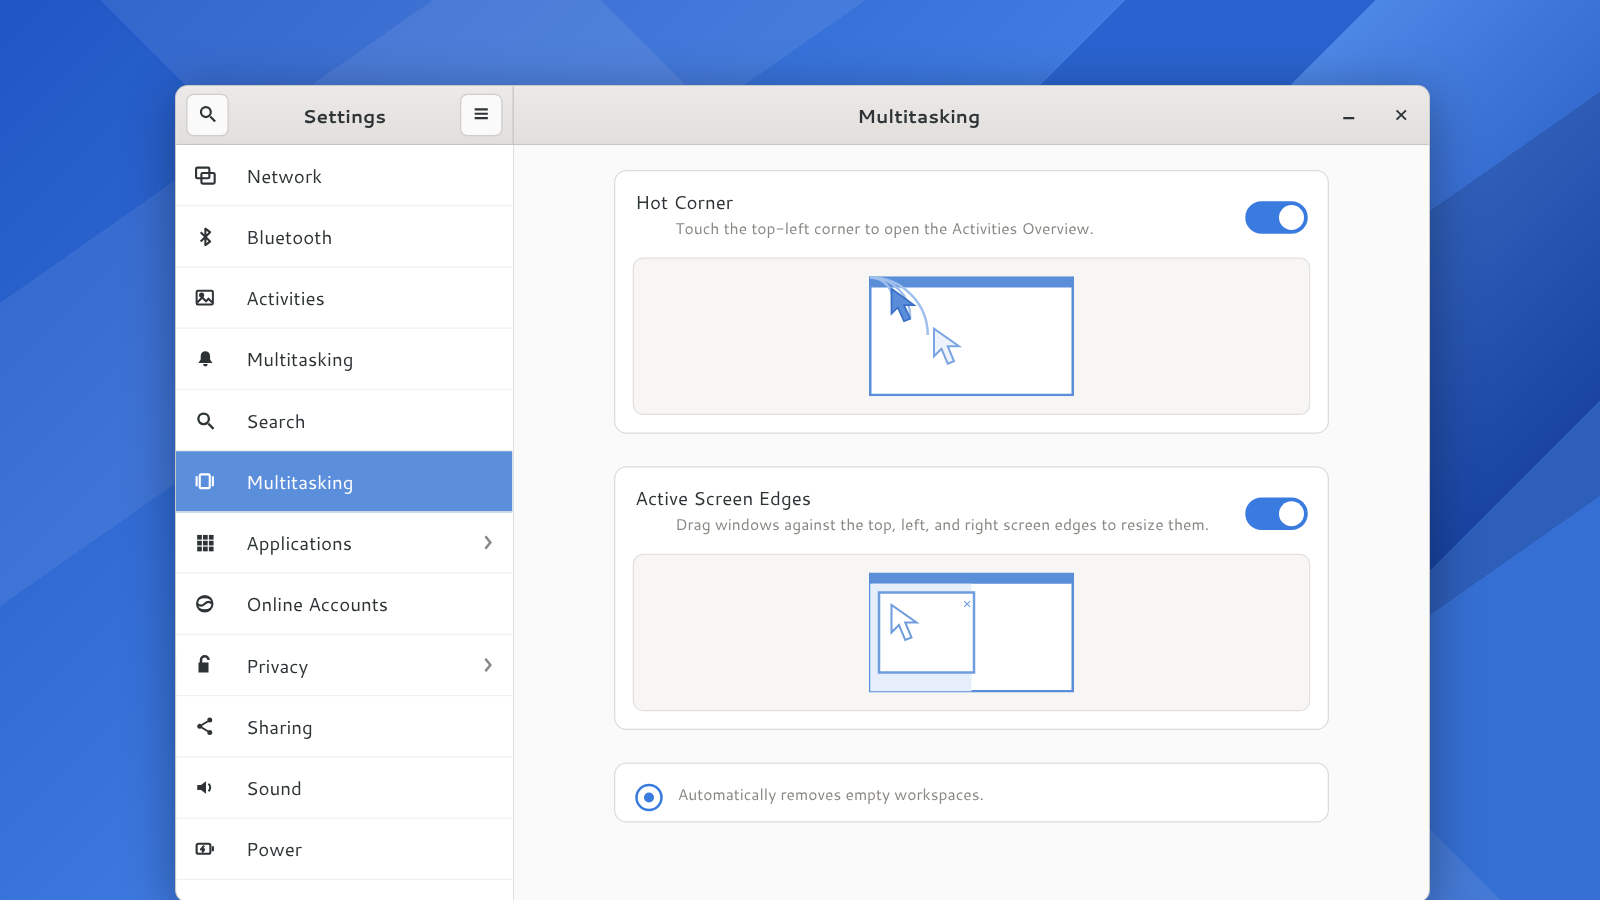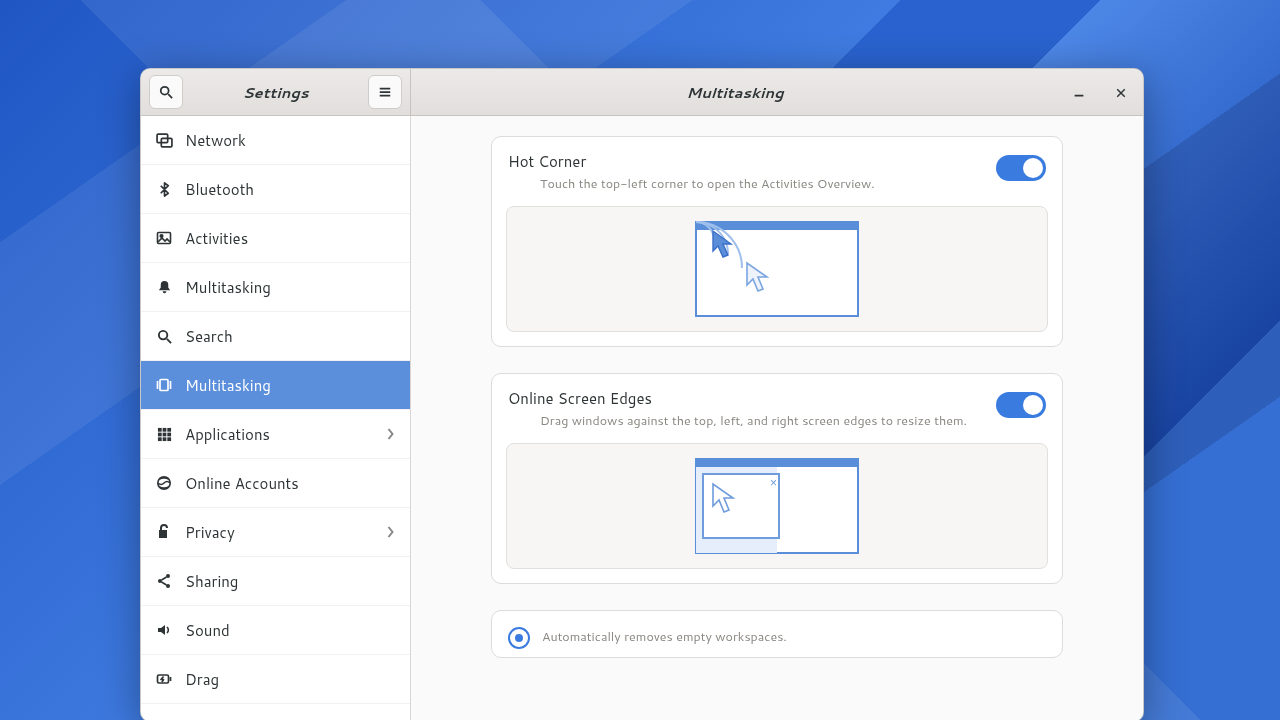--- a/index.html
+++ b/index.html
@@ -43,21 +43,20 @@
     box-shadow: 0 8px 40px rgba(0,0,0,0.35);
     overflow: hidden;
     border: 1px solid rgba(0,0,0,0.18);
   }
 
   .headerbar {
     display: flex;
     height: 46px;
     background: linear-gradient(#eceae8, #e1dedc);
     border-bottom: 1px solid #c6c3c0;
-    font-style: italic;
   }
   .hb-left {
     width: 270px;
     display: flex;
     align-items: center;
     border-right: 1px solid #c6c3c0;
     padding: 0 8px;
     gap: 6px;
     box-sizing: border-box;
   }
@@ -119,21 +118,21 @@
   }
   .sidebar::-webkit-scrollbar { width: 10px; }
   .sidebar::-webkit-scrollbar-track { background: #f1efee; }
   .sidebar::-webkit-scrollbar-thumb { background: #c4c1be; border-radius: 5px; }
 
   .side-item {
     display: flex;
     align-items: center;
     height: 48px;
     padding: 0 14px;
-    gap: 12px;
+    gap: 24px;
     font-size: 15px;
     color: #2e3436;
     cursor: pointer;
     border-bottom: 1px solid #f2f1f0;
   }
   .side-item .ico {
     width: 18px;
     height: 18px;
     display: flex;
     align-items: center;
@@ -170,21 +169,21 @@
   }
   .card {
     width: 570px;
     margin: 0 auto 26px;
     background: #ffffff;
     border: 1px solid #dedcd9;
     border-radius: 10px;
   }
   .card-head {
     display: flex;
-    align-items: flex-start;
+    align-items: center;
     padding: 14px 16px 10px;
   }
   .card-head .txt { flex: 1; }
   .card-head .title {
     font-size: 15px;
     color: #2e3436;
   }
   .card-head .desc {
     font-size: 12.5px;
     color: #8a8782;
@@ -419,21 +418,21 @@
           <span>Sound</span>
         </div>
         <div class="side-item">
           <span class="ico">
             <svg width="16" height="16" viewBox="0 0 16 16" fill="none" stroke="currentColor" stroke-width="1.7">
               <rect x="1.5" y="4" width="11" height="8" rx="1.5"></rect>
               <line x1="14.5" y1="6" x2="14.5" y2="10"></line>
               <path d="M7.5 5.5 L5 8.5 h2.5 L6 11" stroke-linejoin="round"></path>
             </svg>
           </span>
-          <span>Drag</span>
+          <span>Power</span>
         </div>
         <div class="side-item">
           <span class="ico"></span>
           <span>Displays</span>
         </div>
       </div>
 
     <div class="content">
 
 
@@ -454,21 +453,21 @@
             <path d="M1 1 A18 18 0 0 1 19 19" fill="none" stroke="#9fbfec" stroke-width="2"></path>
             <path d="M52 42 l0 22 l6 -6 l5 12 l5 -2 l-5 -12 l9 0 z" fill="#eef3fb" stroke="#7aa5e0" stroke-width="1.6"></path>
             <path d="M18 10 l0 20 l5 -5 l5 11 l5 -2 l-5 -11 l8 0 z" fill="#5a8ed8" stroke="#3a6fc8" stroke-width="1.4"></path>
           </svg>
         </div>
       </div>
 
       <div class="card">
         <div class="card-head">
           <div class="txt">
-            <div class="title">Online Screen Edges</div>
+            <div class="title">Active Screen Edges</div>
             <div class="desc">Drag windows against the top, left, and right screen edges to resize them.</div>
           </div>
           <div class="switch"></div>
         </div>
         <div class="illus">
           <svg width="164" height="96" viewBox="0 0 164 96">
             <rect x="1" y="1" width="162" height="94" fill="#ffffff" stroke="#5a8ed8" stroke-width="2"></rect>
             <rect x="1" y="1" width="162" height="8" fill="#5a8ed8"></rect>
             <rect x="1" y="9" width="81" height="86" fill="#e6eefb"></rect>
             <rect x="8" y="16" width="76" height="64" fill="#ffffff" stroke="#6e9cdd" stroke-width="2"></rect>

